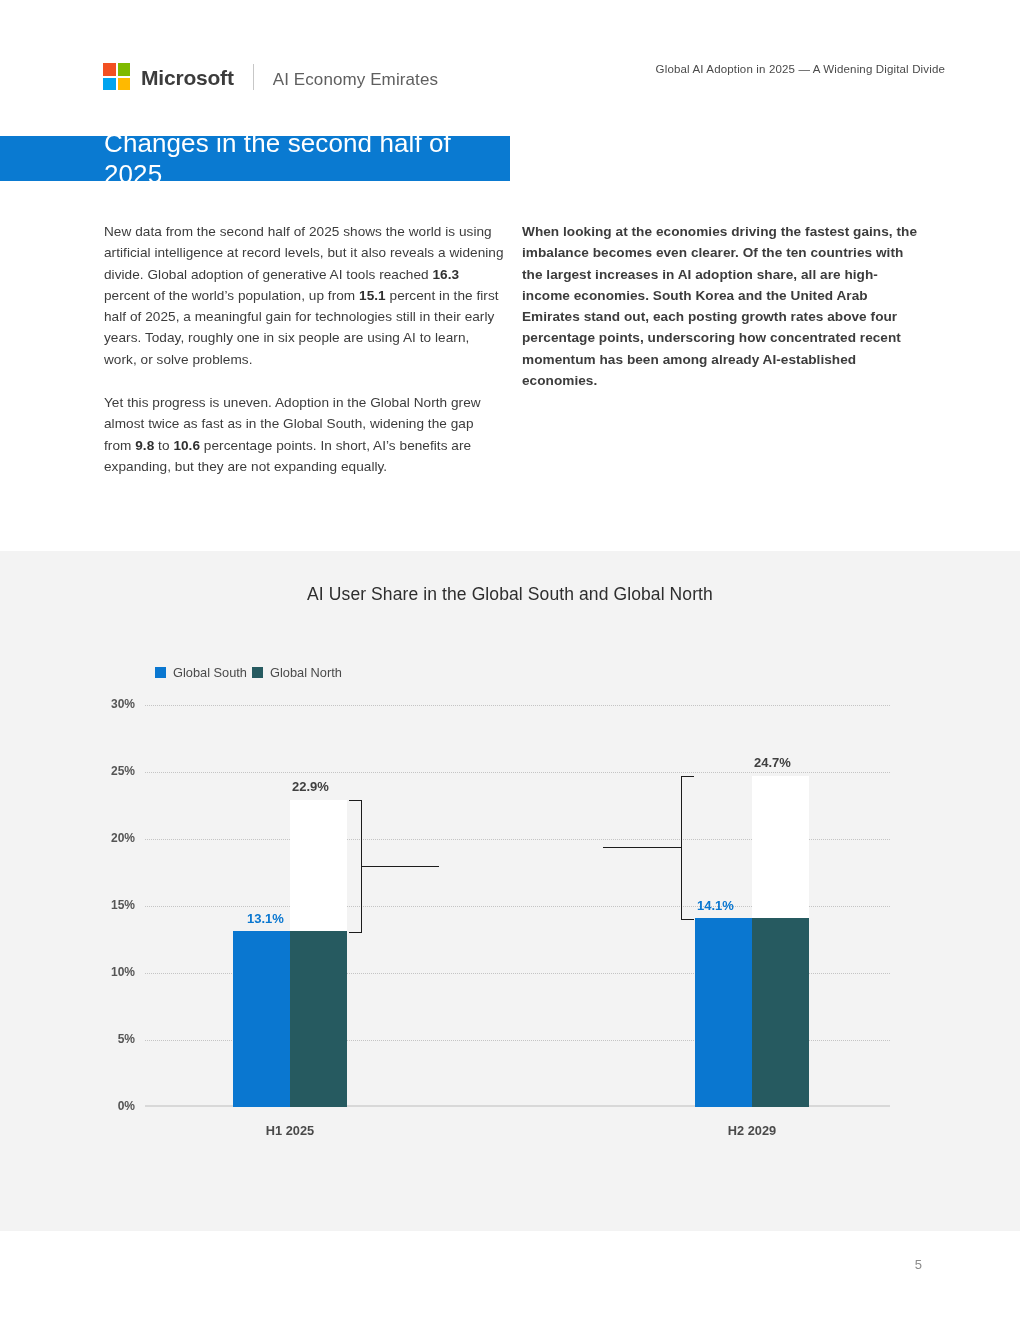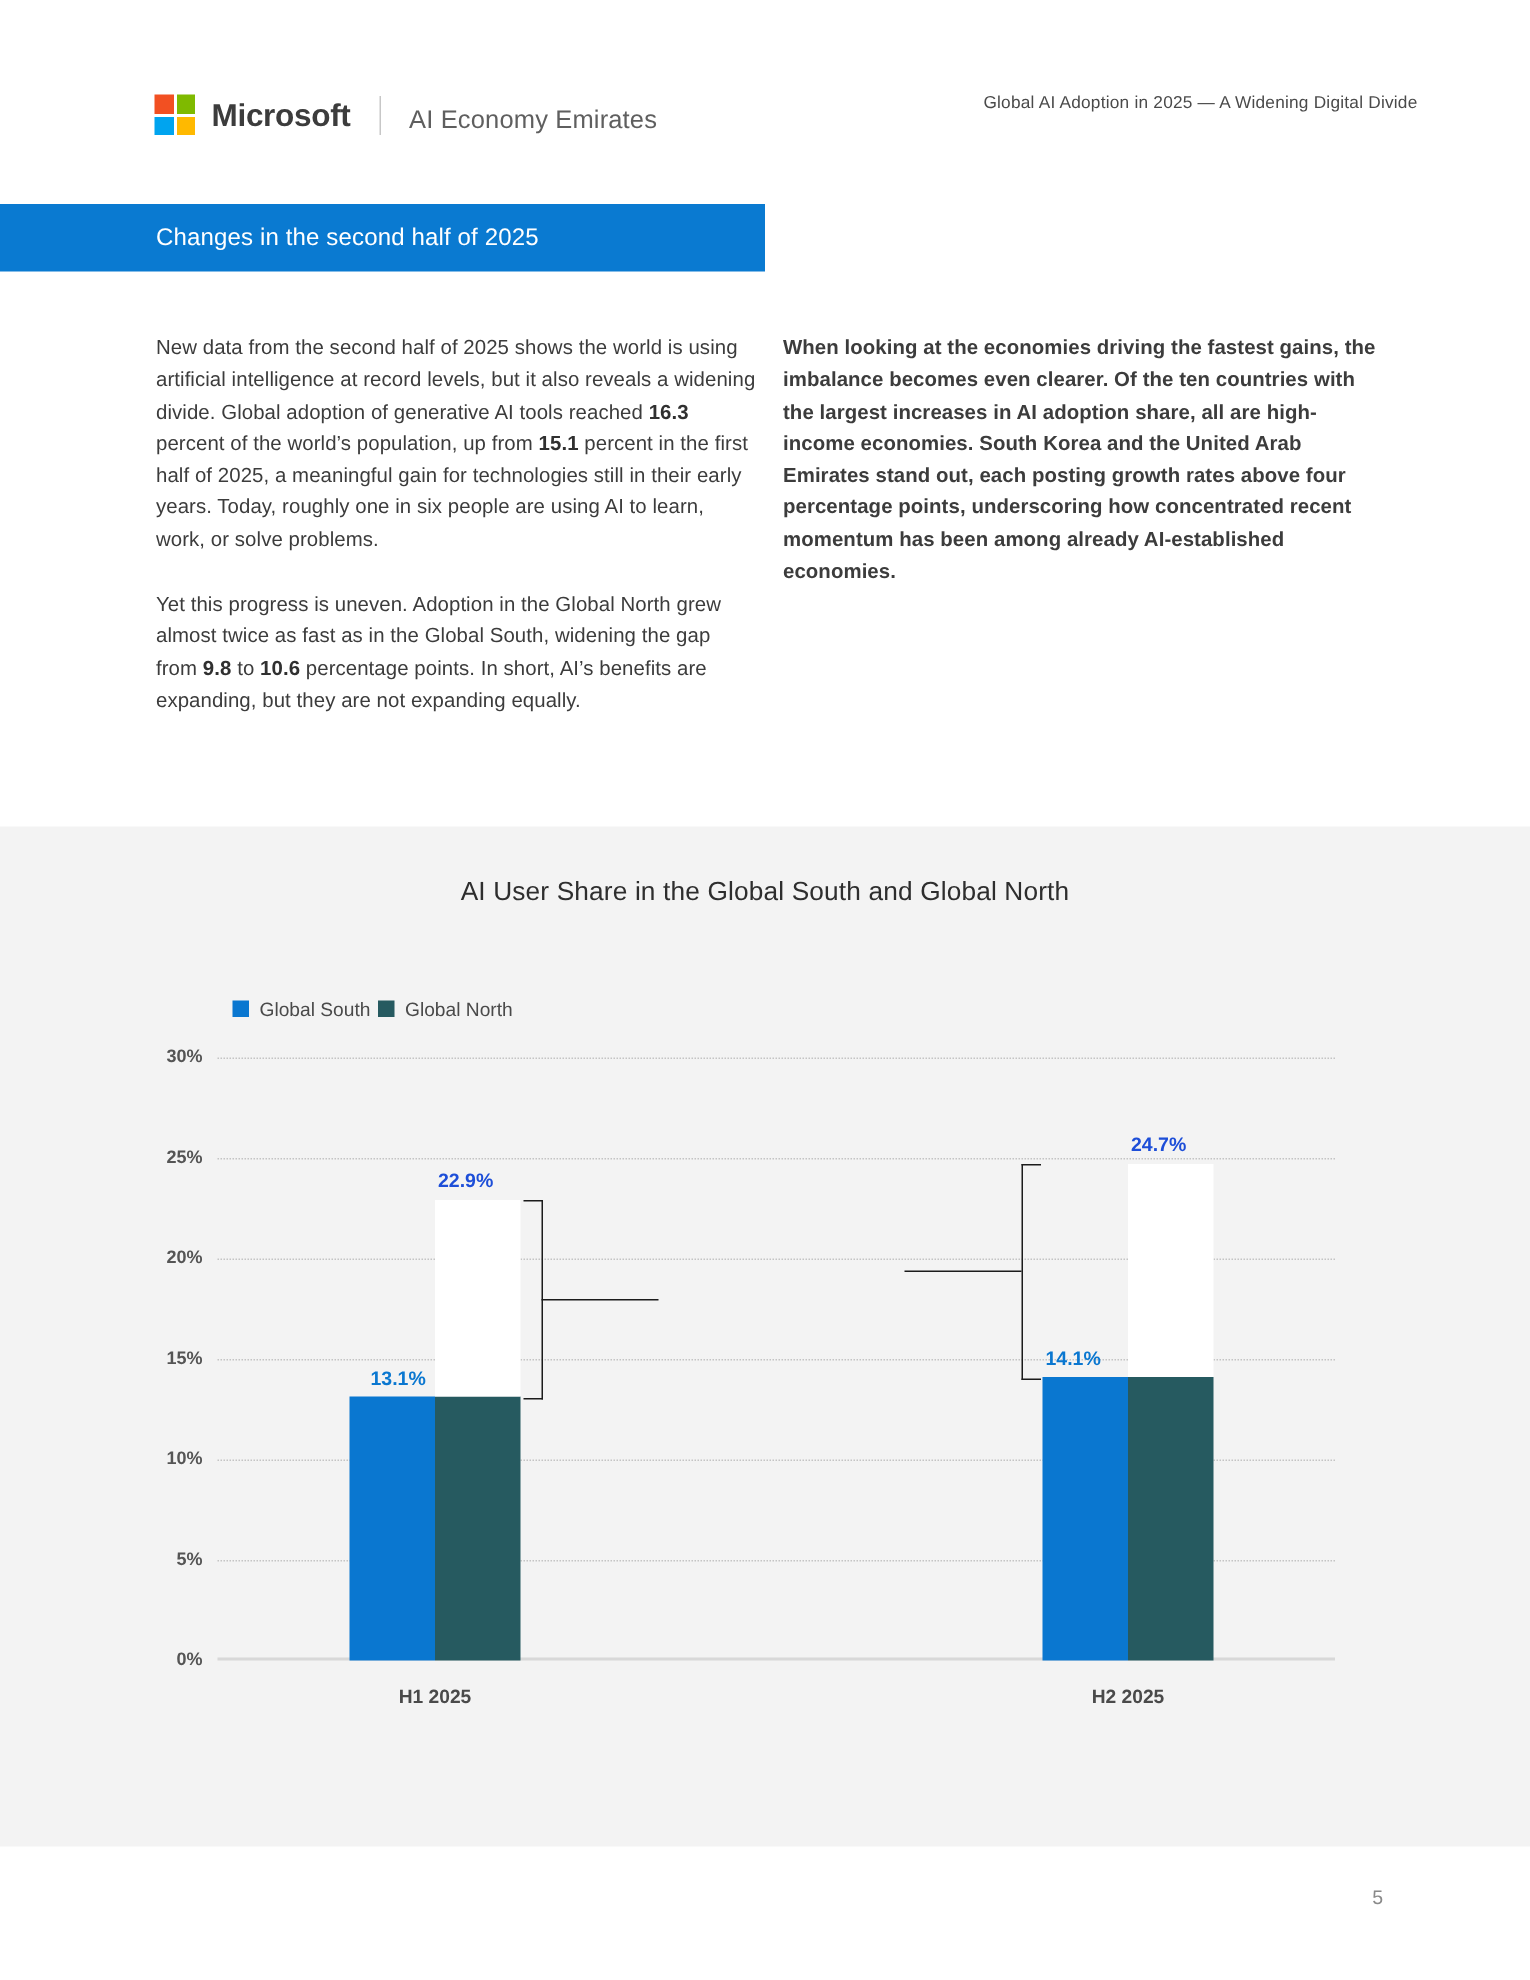--- a/index.html
+++ b/index.html
@@ -78,21 +78,21 @@
     left: 0;
     top: 136px;
     width: 510px;
     height: 45px;
     background: #0a7ad1;
     display: flex;
     align-items: center;
   }
   .section-banner span {
     color: #ffffff;
-    font-size: 16px;
+    font-size: 26px;
     margin-left: 104px;
     letter-spacing: 0.1px;
   }
 
   
   .body-copy {
     position: absolute;
     top: 221px;
     left: 0;
     width: 922px;
@@ -198,21 +198,21 @@
   .bar-north-base { background: #265a60; }
   .bar-north-top { background: #ffffff; }
 
   .bar-value {
     position: absolute;
     font-size: 13px;
     font-weight: 700;
     white-space: nowrap;
   }
   .bar-value.south { color: #0a77d0; }
-  .bar-value.north { color: #1d4ed8; }
+  .bar-value.north { color: #404040; }
 
   .xlabel {
     position: absolute;
     font-size: 12.8px;
     color: #4a4a4a;
     font-weight: 600;
     text-align: center;
     width: 160px;
   }
 
@@ -316,21 +316,21 @@
       <div class="bar bar-north-base" style="left: 145px; width: 57px; height: 175.54px; background: rgb(38, 90, 96);"></div>
       <div class="bar bar-north-top" style="left: 145px; width: 57px; bottom: 175.54px; height: 131.32px;"></div>
       <div class="bar-value south" style="left: 102px; bottom: 180.54px;">13.1%</div>
       <div class="bar-value north" style="left: 147px; bottom: 312.86px;">22.9%</div>
       <div class="xlabel" style="left: 65px; top: 418px;">H1 2025</div>
       <div class="bar bar-south" style="left: 550px; width: 57px; height: 188.94px; background: rgb(10, 119, 208);"></div>
       <div class="bar bar-north-base" style="left: 607px; width: 57px; height: 188.94px; background: rgb(38, 90, 96);"></div>
       <div class="bar bar-north-top" style="left: 607px; width: 57px; bottom: 188.94px; height: 142.04px;"></div>
       <div class="bar-value south" style="left: 552px; bottom: 193.94px;">14.1%</div>
       <div class="bar-value north" style="left: 609px; bottom: 336.98px;">24.7%</div>
-      <div class="xlabel" style="left: 527px; top: 418px;">H2 2025</div>
+      <div class="xlabel" style="left: 527px; top: 418px;">H2 2029</div>
       <div class="bracket bracket-right" style="top: 95.14px; height: 131.32px; width: 12px; left: 204px;"></div>
       <div class="leader" style="top: 160.8px; left: 216px; width: 78px;"></div>
       <div class="bracket bracket-left" style="top: 71.02px; height: 142.04px; width: 12px; left: 536px;"></div>
       <div class="leader" style="top: 142.04px; left: 458px; width: 78px;"></div>
     </div>
 </div>
 
 <div class="page-number">5</div>
 
 </body></html>

